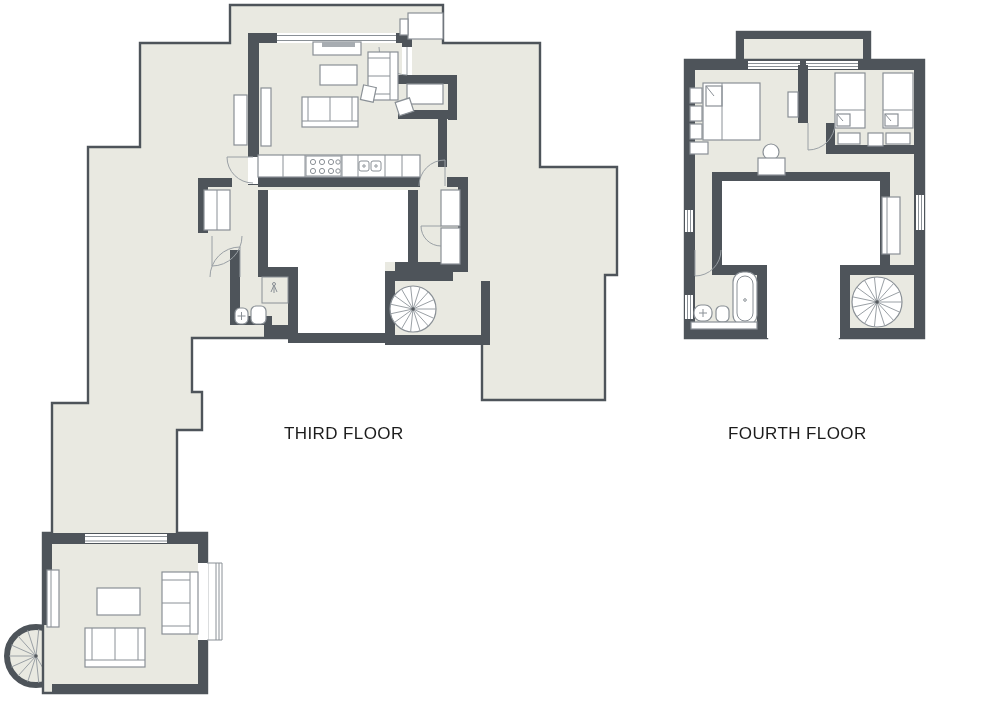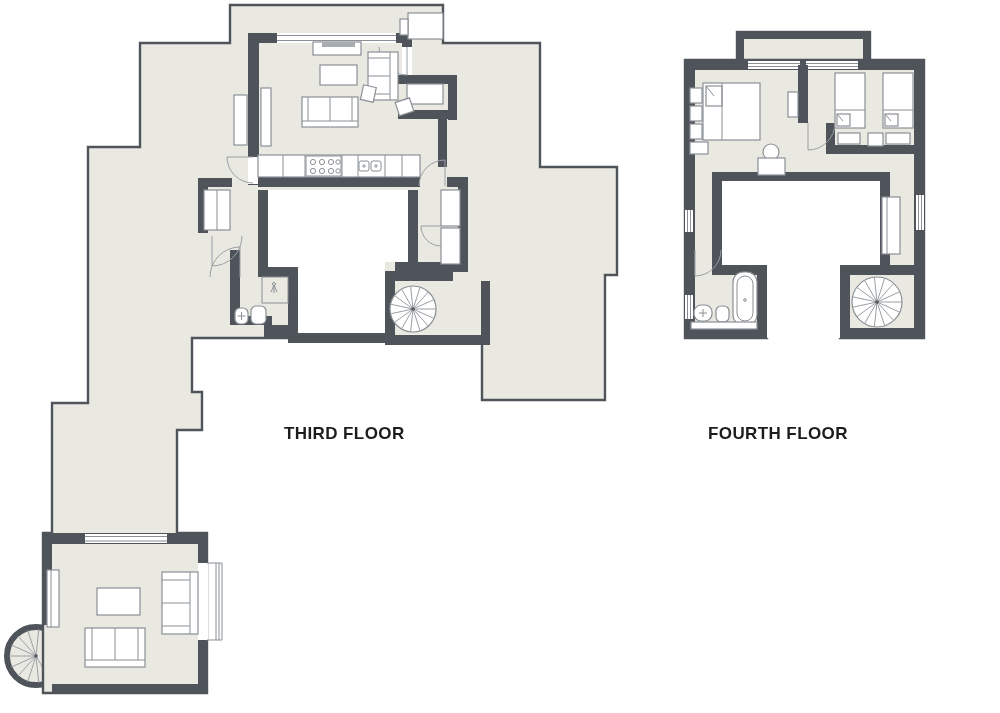--- a/index.html
+++ b/index.html
@@ -16,21 +16,21 @@
   .win{fill:#ffffff;stroke:none;}
   .winline{stroke:var(--furniture-stroke);stroke-width:1;fill:none;}
   .furn{fill:#ffffff;stroke:var(--furniture-stroke);stroke-width:1.2;}
   .furnline{stroke:var(--furniture-stroke);stroke-width:1;fill:none;}
   .arc{stroke:#9aa0a5;stroke-width:1;fill:none;}
   .tvfill{fill:#a7acb1;stroke:none;}
   .turret{fill:var(--floor-fill);stroke:var(--wall);stroke-width:6;}
   .stairring{fill:#ffffff;stroke:var(--furniture-stroke);stroke-width:1.2;}
   g.spiral line{stroke:#9aa0a5;stroke-width:1;}
   g.spiral .post{fill:#555a5f;}
-  .floor-label{position:absolute;font-size:17px;font-weight:bold;color:var(--label-text);
+  .floor-label{position:absolute;font-size:17px;font-weight:normal;color:var(--label-text);
                letter-spacing:.4px;white-space:nowrap;text-align:center;}
 </style>
 </head>
 <body>
 
 <div class="canvas">
 <svg width="1000" height="713" viewBox="0 0 1000 713">
 
   <g>
 
@@ -302,14 +302,14 @@
           <line x1="877" y1="302" x2="874.4" y2="277.1"></line>
           <line x1="877" y1="302" x2="884.7" y2="278.2"></line>
           <line x1="877" y1="302" x2="893.7" y2="283.4"></line>
           <line x1="877" y1="302" x2="899.8" y2="291.8"></line>
           <circle cx="877" cy="302" r="1.8" class="post"></circle>
         </g>
   </g>
 </svg>
 
 <div class="floor-label" style="left:284px;top:424px;">THIRD FLOOR</div>
-<div class="floor-label" style="left:708px;top:424px;">FOURTH FLOOR</div>
+<div class="floor-label" style="left:728px;top:424px;">FOURTH FLOOR</div>
 </div>
 
 </body></html>

